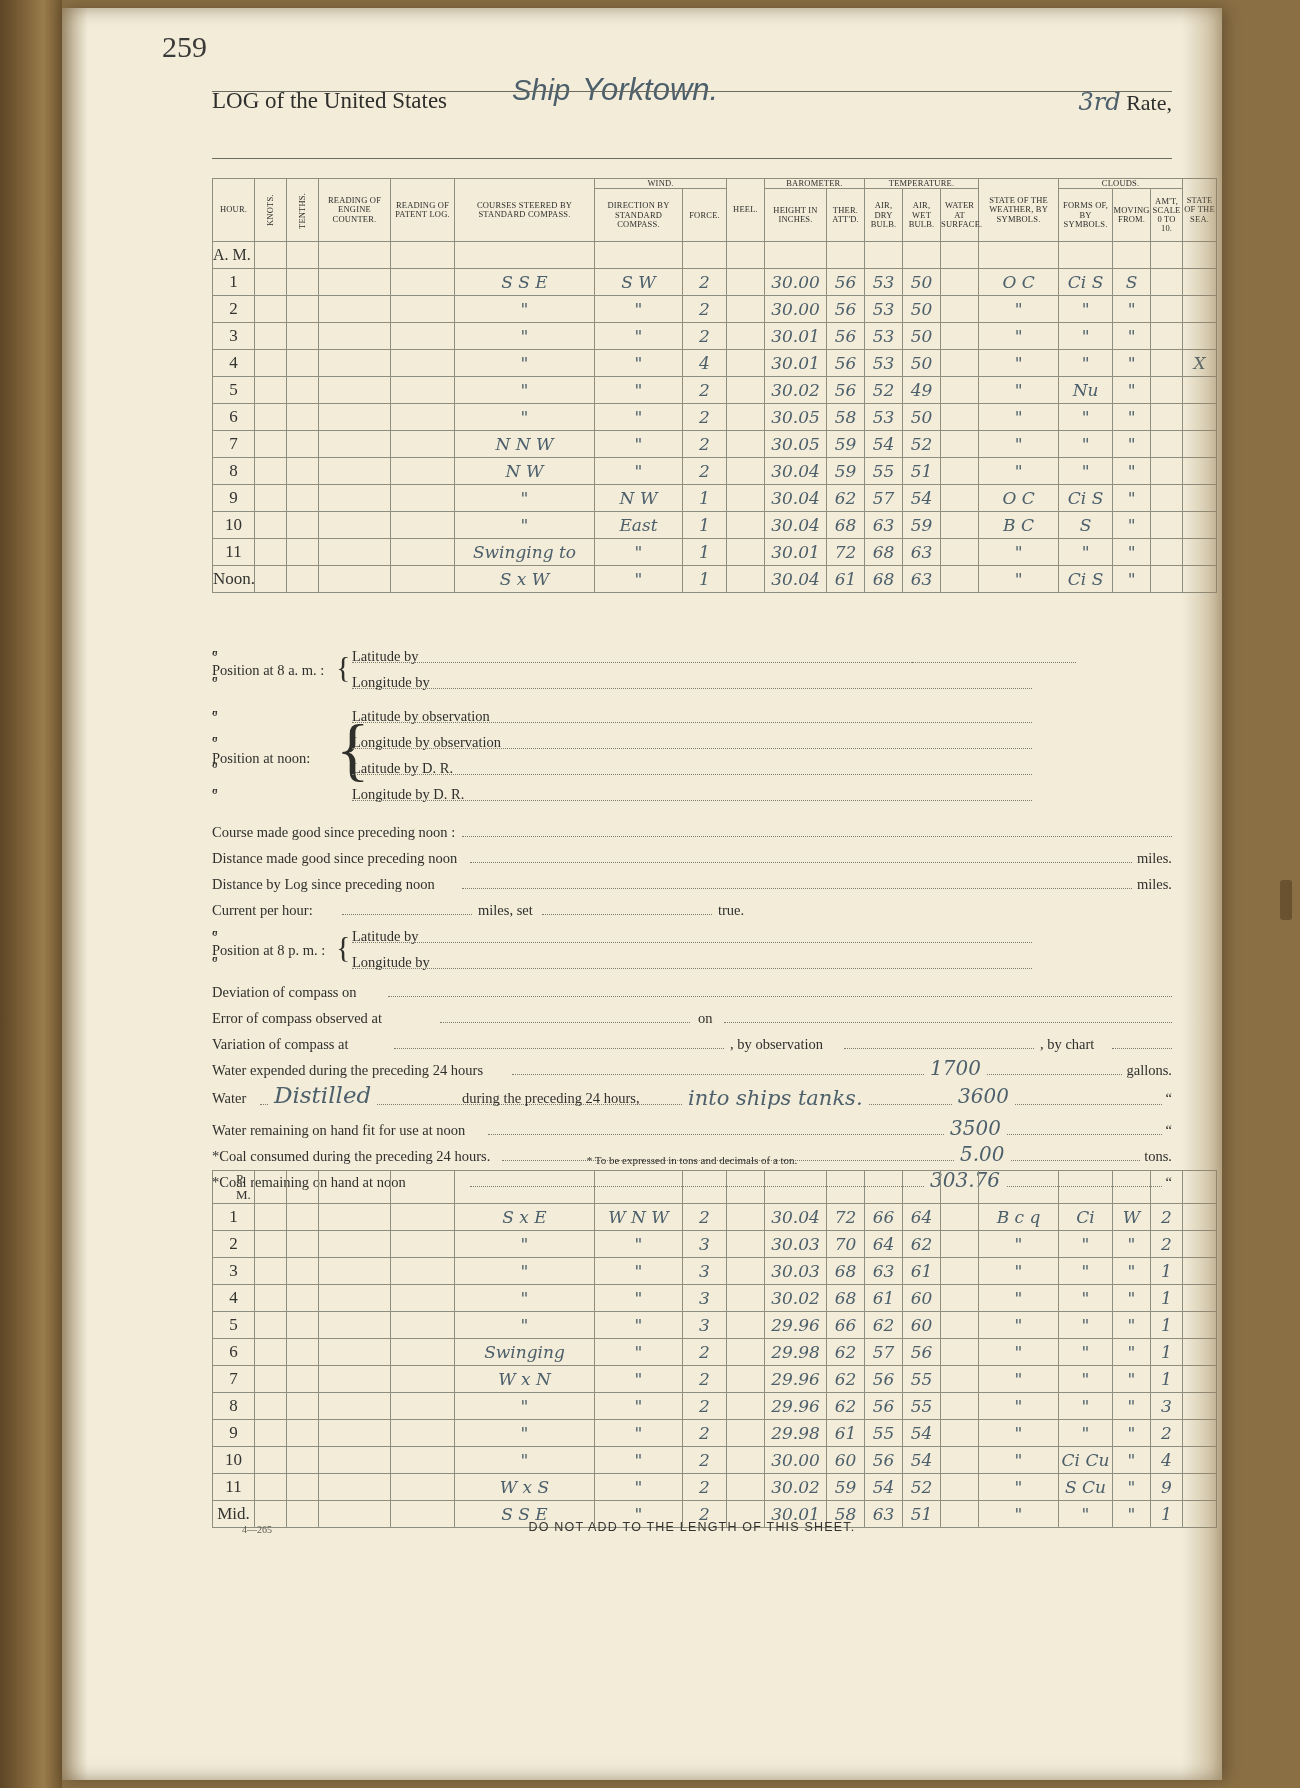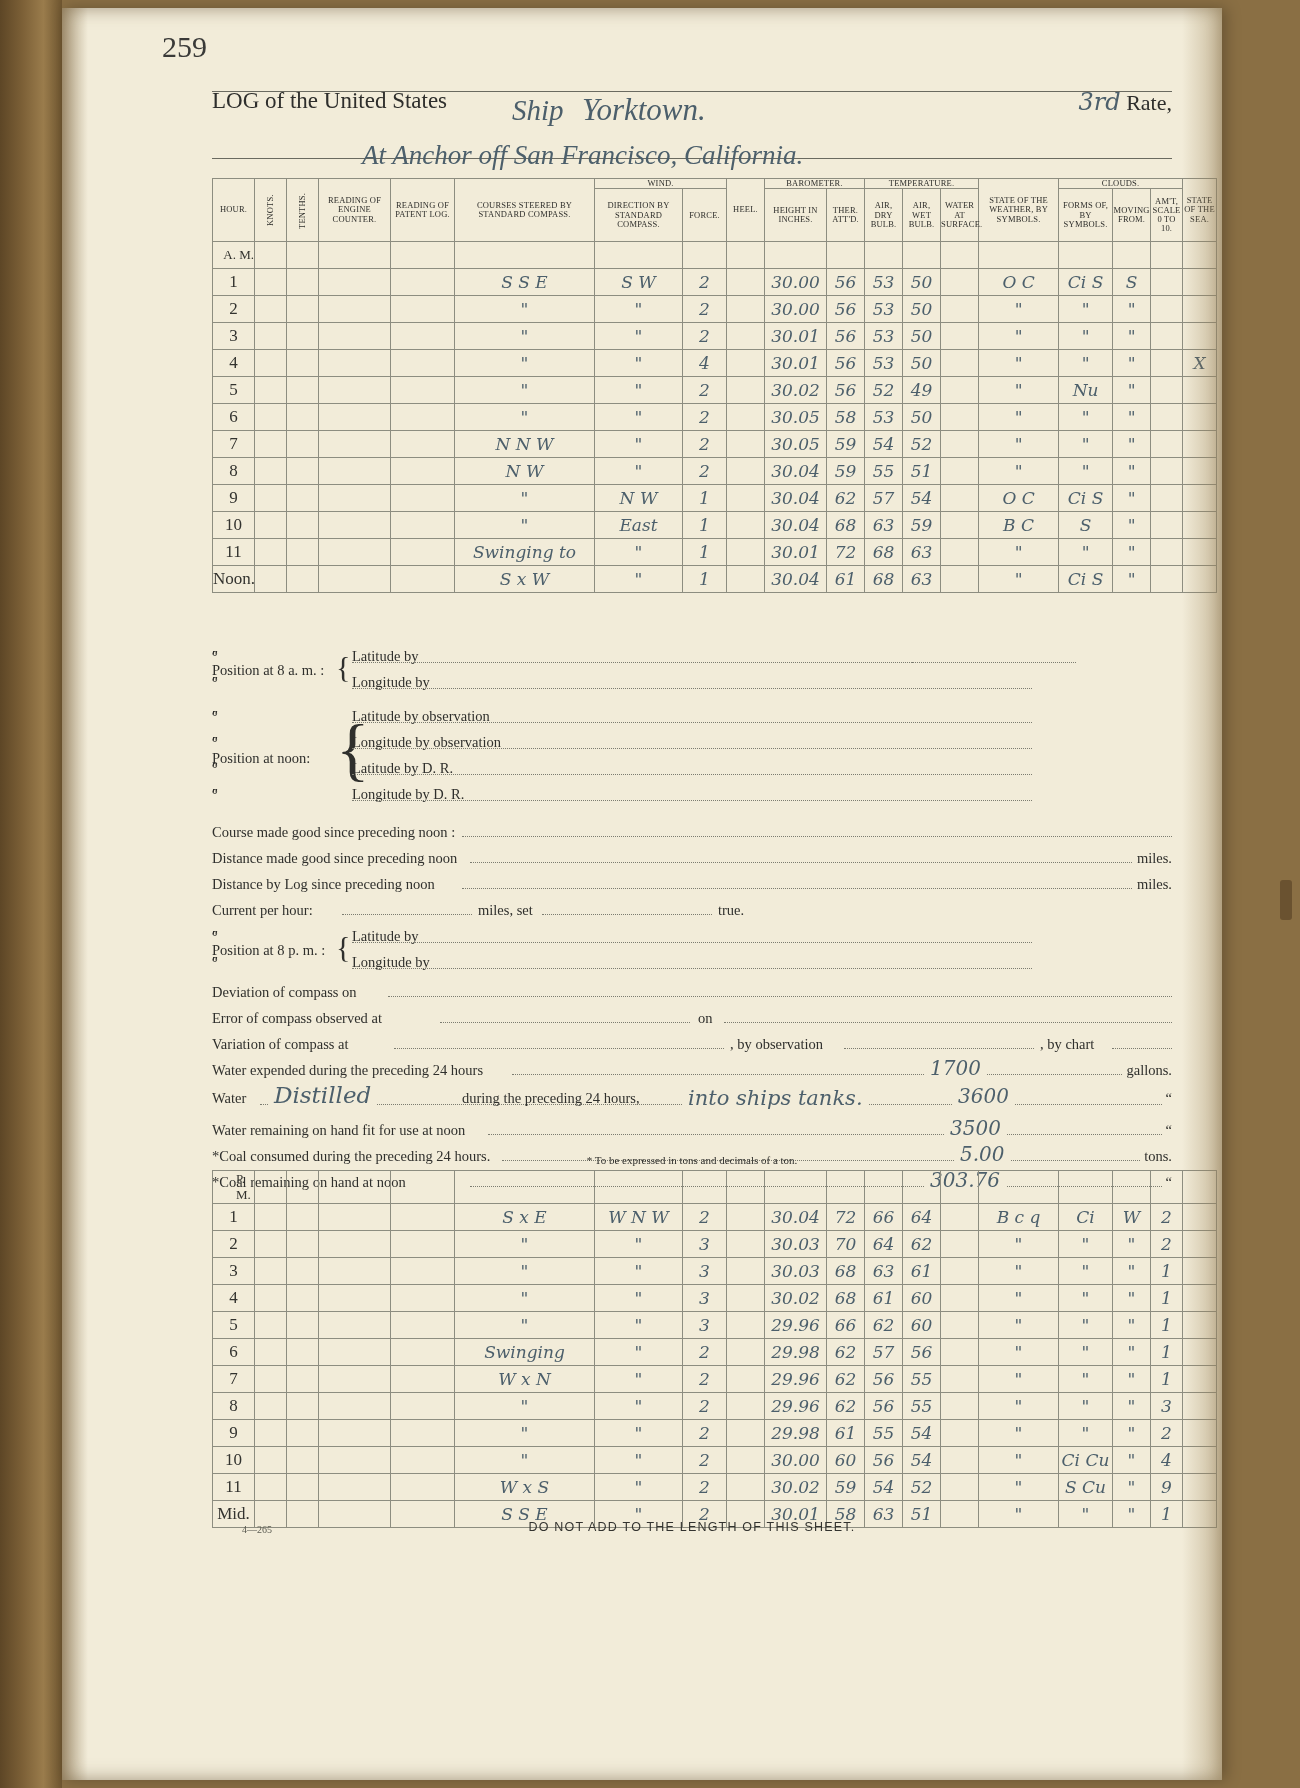--- a/index.html
+++ b/index.html
@@ -16,21 +16,21 @@
   #rightedge{position:absolute;right:0;top:0;width:60px;height:1788px;
     background:linear-gradient(270deg,#6a5230 0%,#a1land 0%,#9b7f4e 50%,#7a613a 100%);}
   #page{position:absolute;left:62px;top:8px;width:1160px;height:1772px;
     background:#f2ecd9;
     box-shadow:0 0 18px rgba(90,70,40,.55) inset, 4px 0 14px rgba(0,0,0,.25);}
   #page:before{content:"";position:absolute;left:0;top:0;width:26px;height:100%;
     background:linear-gradient(90deg,rgba(120,95,55,.55),rgba(120,95,55,0));}
   #page:after{content:"";position:absolute;right:0;top:0;width:40px;height:100%;
     background:linear-gradient(270deg,rgba(150,125,80,.45),rgba(150,125,80,0));}
   #rtab{position:absolute;right:8px;top:880px;width:12px;height:40px;background:#6a5230;border-radius:3px;}
-  .hand{font-family:Liberation Serif, serif;color:#4c5f6b;font-style:italic;margin-top:20px;}
+  .hand{font-family:Liberation Sans, sans-serif;color:#4c5f6b;font-style:italic;}
 
   
   #pnum{position:absolute;left:100px;top:22px;font-size:30px;color:#3a3a38;font-family:"Liberation Serif",serif;}
   #title{position:absolute;left:150px;top:80px;width:960px;font-size:23px;color:#2e2e2c;}
   #title .ln{position:absolute;left:0;right:0;bottom:-4px;border-bottom:1px solid #6a6a60;}
   #titleTxt{position:absolute;left:0;top:0;}
   #rate{position:absolute;right:0;top:0;font-size:22px;}
   #ratev{font-family:"DejaVu Serif",serif;font-style:italic;color:#4c5f6b;font-size:24px;}
   #subtitle{position:absolute;left:150px;top:118px;width:960px;height:32px;border-bottom:1px solid #6a6a60;}
   #subtxt{position:absolute;left:150px;top:112px;font-size:27px;}
@@ -76,21 +76,20 @@
       <span class="hand" style="position:absolute;left:300px;top:-14px;font-size:29px;">Ship</span>
       <span class="hand" style="position:absolute;left:370px;top:-16px;font-size:31px;">Yorktown.</span>
       <span id="rate">
         <span id="ratev">3rd</span>
         <span>Rate,</span>
       </span>
       <span class="ln"></span>
     </div>
 
     <div id="subtitle"></div>
-    <div id="subtxt" class="hand" style="left:300px;">At Anchor off San Francisco, California.</div>
 
     <table class="log" id="amtable" style="left:150px;top:170px;width:960px;">
       <colgroup>
         <col style="width:42px">
           <col style="width:32px">
           <col style="width:32px">
         <col style="width:72px">
           <col style="width:64px">
           <col style="width:140px">
         <col style="width:88px">
@@ -131,21 +130,21 @@
         <td rowspan="2" class="hdr">AIR, DRY BULB.</td>
         <td rowspan="2" class="hdr">AIR, WET BULB.</td>
         <td rowspan="2" class="hdr">WATER AT SURFACE.</td>
         <td rowspan="2" class="hdr">FORMS OF, BY SYMBOLS.</td>
         <td rowspan="2" class="hdr">MOVING FROM.</td>
         <td rowspan="2" class="hdr">AM'T, SCALE 0 TO 10.</td>
       </tr>
       <tr></tr>
 
       <tr class="row">
-            <td class="hr" style="text-align:right;padding-left:6px;font-size:13px">A. M.</td>
+            <td class="hr" style="text-align:left;font-size:16px">A. M.</td>
         <td class="dots"></td>
             <td class="dots"></td>
             <td class="dots"></td>
             <td class="dots"></td>
             <td class="dots"></td>
             <td class="dots"></td>
             <td class="dots"></td>
             <td class="dots"></td>
         <td class="dots"></td>
             <td class="dots"></td>

